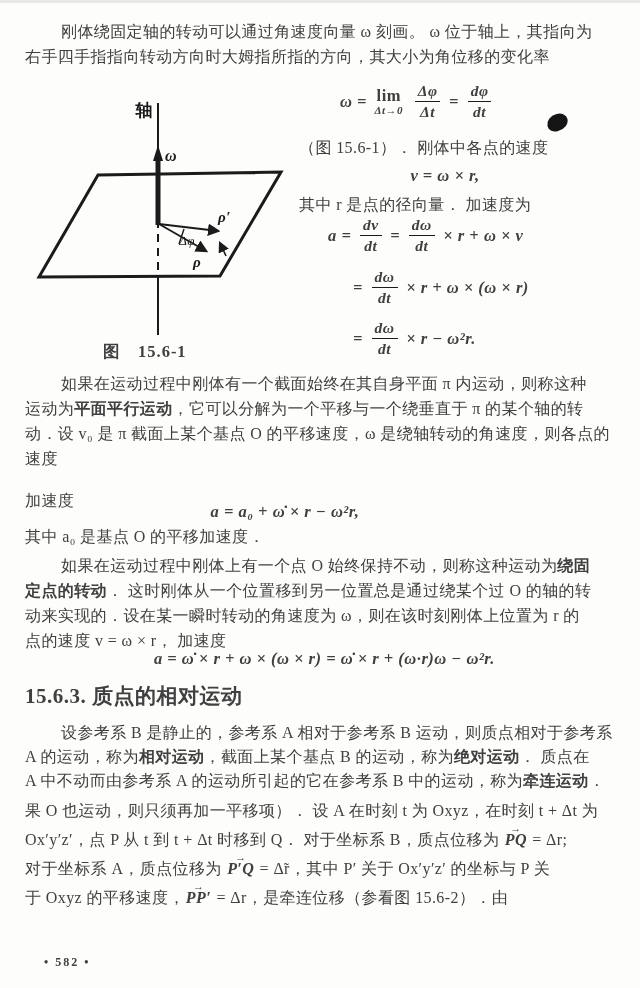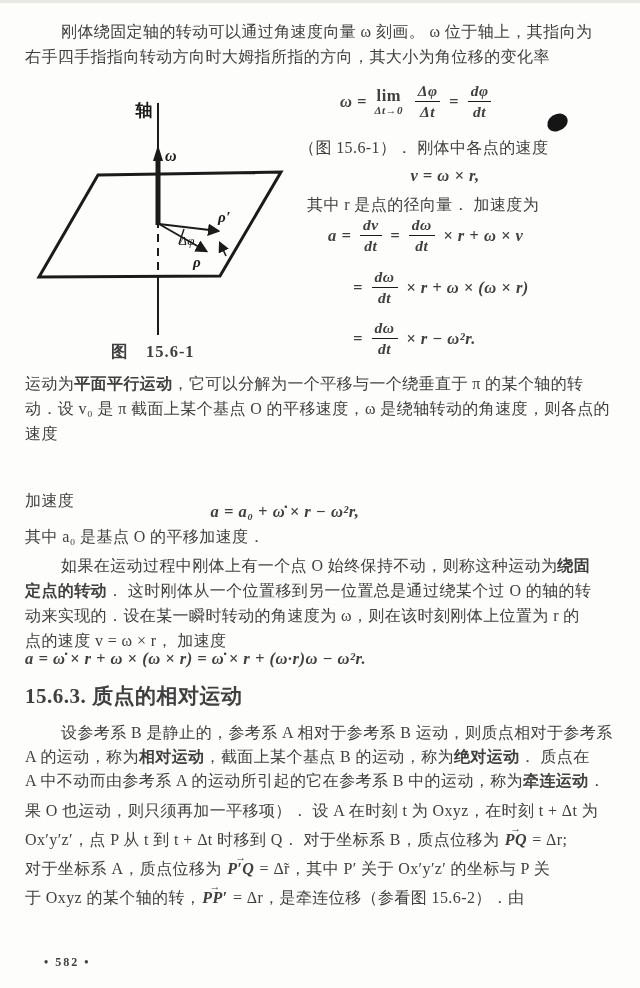--- a/index.html
+++ b/index.html
@@ -67,21 +67,21 @@
       <line x1="159" y1="134" x2="154" y2="149" stroke="#1b1b1b" stroke-width="1.4"></line>
 
       <line x1="201" y1="161" x2="195" y2="148" stroke="#1b1b1b" stroke-width="1.6" marker-end="url(#ah)"></line>
 
       <text x="128" y="21" text-anchor="end" font-size="17" font-weight="bold">轴</text>
       <text x="140" y="66" font-size="16" font-style="italic" font-weight="bold">ω</text>
       <text x="193" y="127" font-size="15" font-style="italic" font-weight="bold">ρ′</text>
       <text x="168" y="172" font-size="15" font-style="italic" font-weight="bold">ρ</text>
       <text x="162" y="150" text-anchor="middle" font-size="13" font-style="italic">Δφ</text>
     </svg>
-    <div class="caption" style="left:86px; top:246px;">图　15.6-1</div>
+    <div class="caption" style="left:78px; top:246px;">图　15.6-1</div>
   </div>
 
   <div class="blk" style="left:295px; top:80px; width:335px; height:282px;">
     <div class="eq" style="position:absolute; left:45px; top:0;">
       <span>ω =</span>
       <span class="limwrap">
         <span class="lim">lim</span>
         <span class="limsub">Δt→0</span>
       </span>
       <span class="frac">
@@ -90,21 +90,21 @@
       </span>
       <span>=</span>
       <span class="frac">
         <span class="num">dφ</span>
         <span class="den">dt</span>
       </span>
     </div>
     <div class="blot" style="left:252px; top:31px;"></div>
     <div class="line" style="position:absolute; left:4px; top:52px;">（图 15.6-1）． 刚体中各点的速度</div>
     <div class="eq" style="position:absolute; left:0; top:83px; width:300px; text-align:center;">v = ω × r,</div>
-    <div class="line" style="position:absolute; left:12px; top:109px;">其中 r 是点的径向量． 加速度为</div>
+    <div class="line" style="position:absolute; left:4px; top:109px;">其中 r 是点的径向量． 加速度为</div>
     <div class="eq" style="position:absolute; left:33px; top:134px;">
       <span>a =</span>
       <span class="frac">
         <span class="num">dv</span>
         <span class="den">dt</span>
       </span>
       <span>=</span>
       <span class="frac">
         <span class="num">dω</span>
         <span class="den">dt</span>
@@ -123,46 +123,47 @@
       <span>=</span>
       <span class="frac">
         <span class="num">dω</span>
         <span class="den">dt</span>
       </span>
       <span>× r − ω²r.</span>
     </div>
   </div>
 
   <div class="blk" style="left:25px; top:368px; width:594px;">
+    <div class="line indent">如果在运动过程中刚体有一个截面始终在其自身平面 π 内运动，则称这种</div>
     <div class="line"><span>运动为</span><span class="b">平面平行运动</span><span>，它可以分解为一个平移与一个绕垂直于 π 的某个轴的转</span></div>
     <div class="line">动．设 v₀ 是 π 截面上某个基点 O 的平移速度，ω 是绕轴转动的角速度，则各点的</div>
     <div class="line">速度</div>
   </div>
   <div class="blk line" style="left:25px; top:485px;">加速度</div>
   <div class="blk eq" style="left:25px; top:499px; width:520px; text-align:center;">a = a₀ + ω̇ × r − ω²r,</div>
   <div class="blk line" style="left:25px; top:521px;">其中 a₀ 是基点 O 的平移加速度．</div>
 
   <div class="blk" style="left:25px; top:550px; width:594px;">
     <div class="line indent"><span>如果在运动过程中刚体上有一个点 O 始终保持不动，则称这种运动为</span><span class="b">绕固</span></div>
     <div class="line"><span class="b">定点的转动</span><span>． 这时刚体从一个位置移到另一位置总是通过绕某个过 O 的轴的转</span></div>
     <div class="line">动来实现的．设在某一瞬时转动的角速度为 ω，则在该时刻刚体上位置为 r 的</div>
     <div class="line">点的速度 v = ω × r， 加速度</div>
   </div>
-  <div class="blk eq" style="left:25px; top:646px; width:470px; text-align:left;">a = ω̇ × r + ω × (ω × r) = ω̇ × r + (ω·r)ω − ω²r.</div>
+  <div class="blk eq" style="left:25px; top:646px; width:470px; text-align:right;">a = ω̇ × r + ω × (ω × r) = ω̇ × r + (ω·r)ω − ω²r.</div>
 
   <div class="blk heading" style="left:25px; top:679px;">15.6.3. 质点的相对运动</div>
 
   <div class="blk" style="left:25px; top:718px; width:594px;">
     <div class="line indent" style="height:24px; line-height:24px;">设参考系 B 是静止的，参考系 A 相对于参考系 B 运动，则质点相对于参考系</div>
     <div class="line" style="height:24px; line-height:24px;"><span>A 的运动，称为</span><span class="b">相对运动</span><span>，截面上某个基点 B 的运动，称为</span><span class="b">绝对运动</span><span>． 质点在</span></div>
     <div class="line" style="height:24px; line-height:24px;"><span>A 中不动而由参考系 A 的运动所引起的它在参考系 B 中的运动，称为</span><span class="b">牵连运动</span><span>．</span></div>
   </div>
 
   <div class="blk" style="left:25px; top:793px; width:598px;">
     <div class="line" style="height:29px; line-height:29px;">果 O 也运动，则只须再加一平移项）． 设 A 在时刻 t 为 Oxyz，在时刻 t + Δt 为</div>
     <div class="line" style="height:29px; line-height:29px;"><span>Ox′y′z′，点 P 从 t 到 t + Δt 时移到 Q． 对于坐标系 B，质点位移为 </span><span class="vec"><span>PQ</span></span><span> = Δr;</span></div>
     <div class="line" style="height:29px; line-height:29px;"><span>对于坐标系 A，质点位移为 </span><span class="vec"><span>P′Q</span></span><span> = Δ̃r，其中 P′ 关于 Ox′y′z′ 的坐标与 P 关</span></div>
-    <div class="line" style="height:29px; line-height:29px;"><span>于 Oxyz 的某个轴的转，</span><span class="vec"><span>PP′</span></span><span> = Δr，是牵连位移（参看图 15.6-2）．由</span></div>
+    <div class="line" style="height:29px; line-height:29px;"><span>于 Oxyz 的平移速度，</span><span class="vec"><span>PP′</span></span><span> = Δr，是牵连位移（参看图 15.6-2）．由</span></div>
   </div>
 
   <div class="blk pagenum" style="left:44px; top:952px;">• 582 •</div>
 
 </div>
 
 </body></html>

